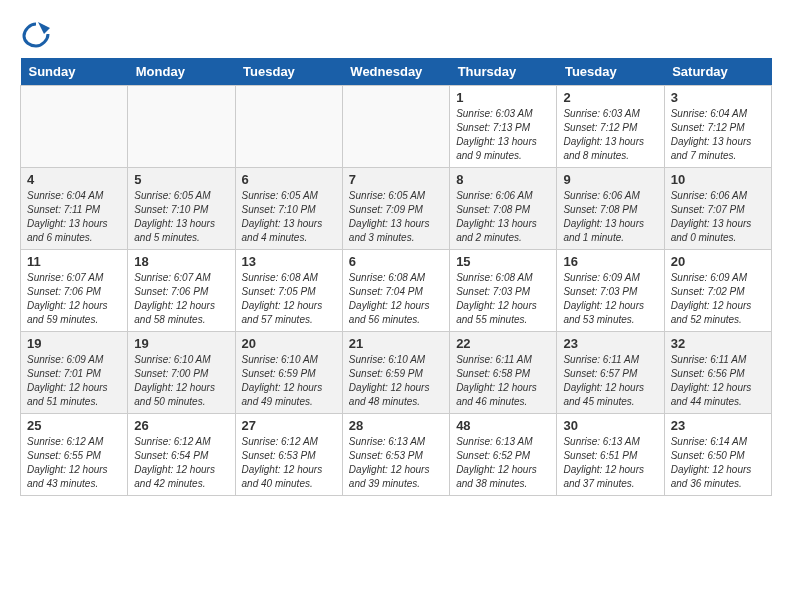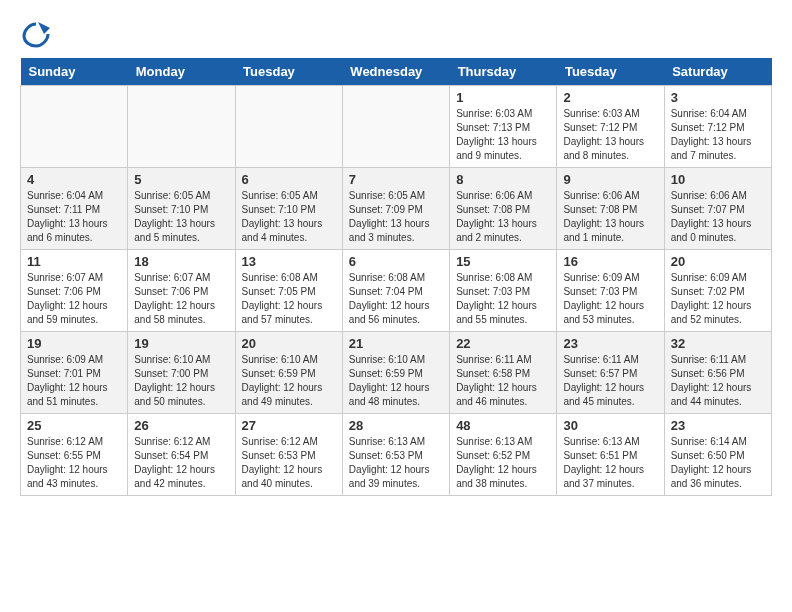--- a/index.html
+++ b/index.html
@@ -76,20 +76,21 @@
       font-size: 13px;
       font-weight: bold;
       color: #333;
       display: block;
       margin-bottom: 2px;
     }
     .day-info {
       font-size: 10px;
       color: #333;
       line-height: 1.4;
+      font-style: italic;
     }
     tr:nth-child(odd) td:not(.empty) {
       background: #fff;
     }
     tr:nth-child(even) td:not(.empty) {
       background: #f2f2f2;
     }
   </style>
 </head>
 <body>

